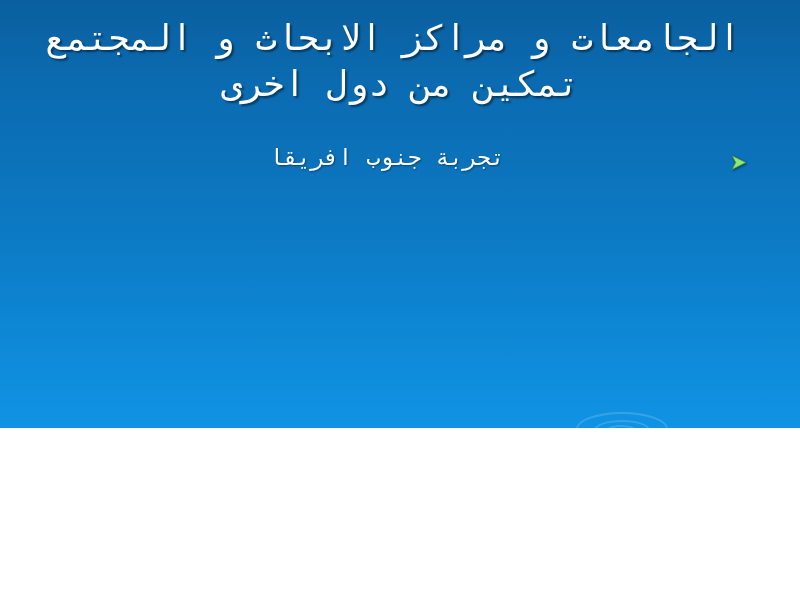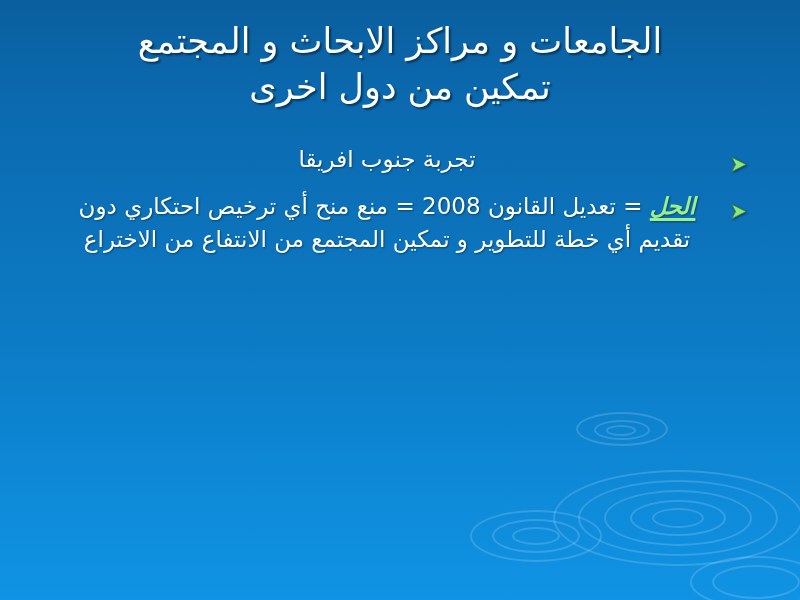--- a/index.html
+++ b/index.html
@@ -10,23 +10,24 @@
     overflow: hidden;
   }
 
   body {
     font-family: "DejaVu Sans", "Liberation Sans", sans-serif;
   }
 
   #slide {
     position: relative;
     width: 800px;
-    height: 600px;
+    height: 428px;
     background: linear-gradient(to bottom, #0a5f9e 0%, #0b6ab0 18%, #0c7ac4 55%, #0e8ad8 82%, #1093e4 100%);
     overflow: hidden;
+    font-family: Liberation Mono, monospace;
   }
 
   
   .ripples {
     position: absolute;
     inset: 0;
     pointer-events: none;
   }
   .ripple {
     position: absolute;
@@ -137,23 +138,15 @@
     <div class="bullet-row first">
       <span class="bullet-marker">
         <svg viewBox="0 0 20 20" width="19" height="19" aria-hidden="true">
           <polygon points="18,10 3,2.5 7,10 3,17.5" fill="#8ee878" stroke="#3f7a34" stroke-width="0.8" stroke-linejoin="round"></polygon>
         </svg>
       </span>
       <span class="bullet-text"><span>تجربة جنوب افريقا</span></span>
     </div>
 
 
-    <div class="bullet-row">
-      <span class="bullet-marker">
-        <svg viewBox="0 0 20 20" width="19" height="19" aria-hidden="true">
-          <polygon points="18,10 3,2.5 7,10 3,17.5" fill="#8ee878" stroke="#3f7a34" stroke-width="0.8" stroke-linejoin="round"></polygon>
-        </svg>
-      </span>
-      <span class="bullet-text"><span class="kw">الحل</span><span> = تعديل القانون </span><span class="num">2008</span><span> = منع منح أي ترخيص احتكاري دون تقديم أي خطة للتطوير و تمكين المجتمع من الانتفاع من الاختراع</span></span>
-    </div>
 
   </div>
 </div>
 
 </body></html>

